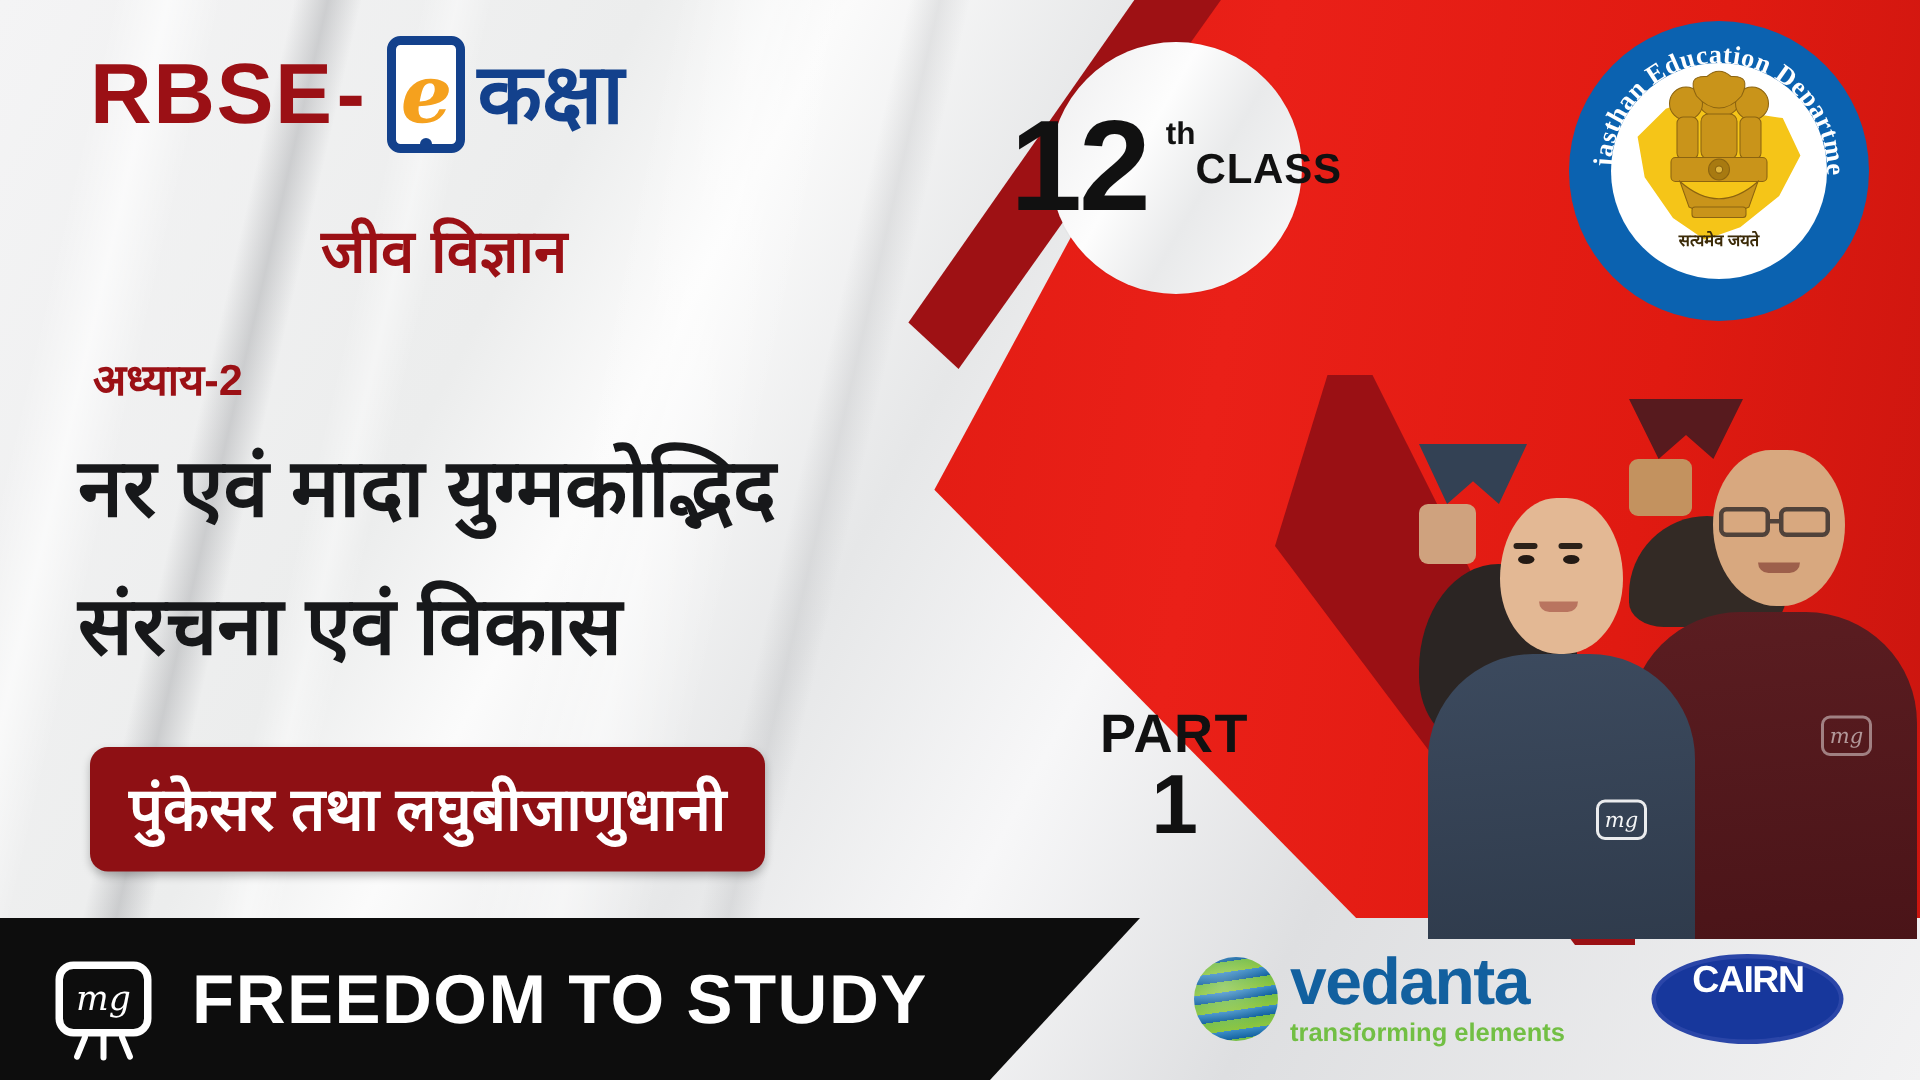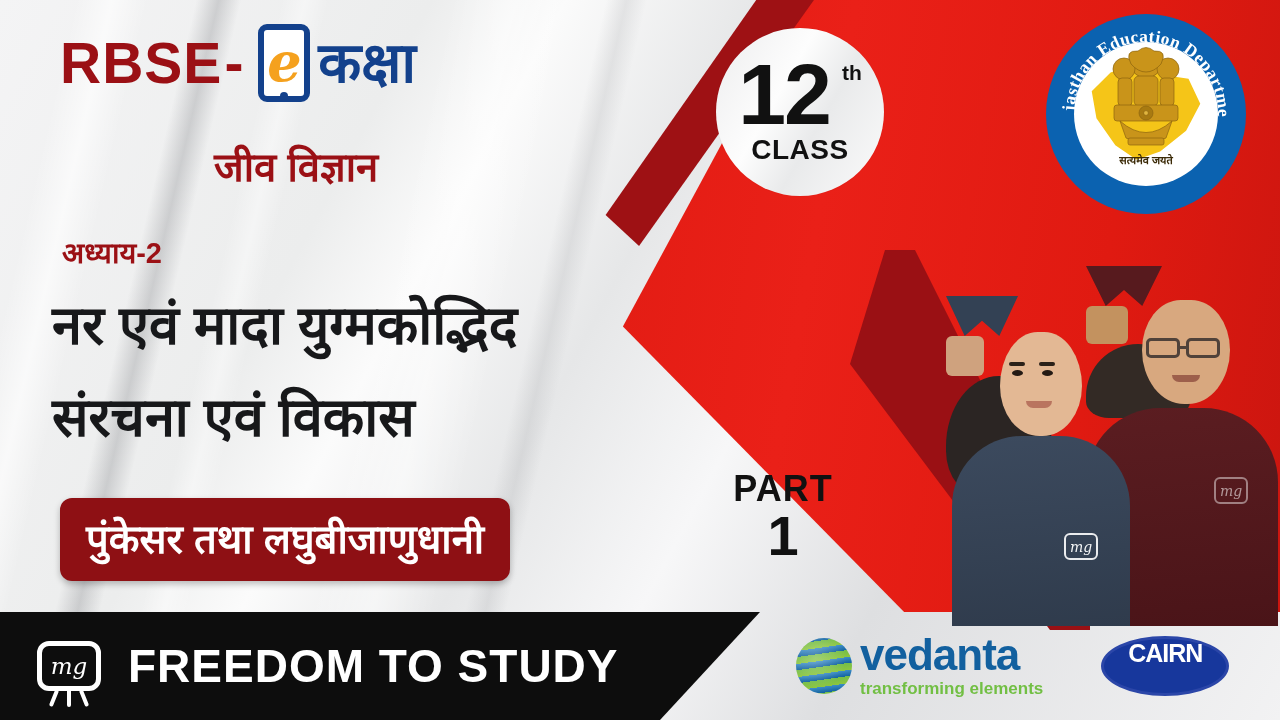--- a/index.html
+++ b/index.html
@@ -46,24 +46,24 @@
   .s3 { left:470px; top:-80px; width:120px; height:840px; transform:rotate(13deg); opacity:.55; }
   .shadow-streak {
     position:absolute; background:linear-gradient(90deg,rgba(120,122,126,0) 0%,rgba(140,142,146,.35) 50%,rgba(120,122,126,0) 100%);
     transform-origin:top left;
   }
   .d1 { left:210px; top:-60px; width:44px; height:800px; transform:rotate(13deg); }
   .d2 { left:620px; top:-60px; width:40px; height:800px; transform:rotate(13deg); opacity:.5; }
 
   
   .class-circle {
-    position:absolute; left:716px; top:28px; width:168px; height:168px;
+    position:absolute; left:700px; top:28px; width:168px; height:168px;
     border-radius:50%;
     background:linear-gradient(120deg,#ededee 0%,#fdfdfd 38%,#e9eaeb 60%,#fbfbfb 100%);
-    display:flex; flex-direction:column; align-items:center; justify-content:center;
+    display:flex; flex-direction:row; align-items:center; justify-content:center;
     box-shadow:0 0 0 1px rgba(0,0,0,0.02);
   }
   .class-num-row { display:flex; align-items:flex-start; line-height:.85; }
   .class-num { font-size:86px; font-weight:bold; color:#111; letter-spacing:-2px; }
   .class-sup { font-size:21px; font-weight:bold; color:#111; margin-top:6px; margin-left:12px; }
   .class-word { font-size:28px; font-weight:bold; color:#111; letter-spacing:.5px; margin-top:2px; }
 
   
   .brand-row {
     position:absolute; left:60px; top:24px;

